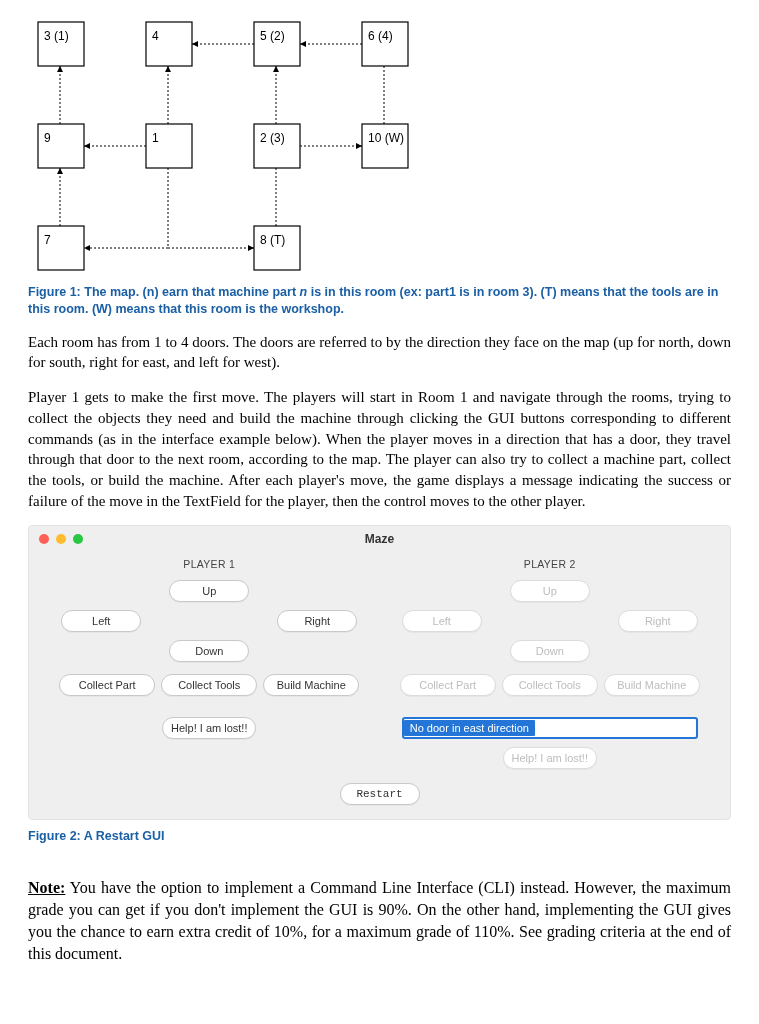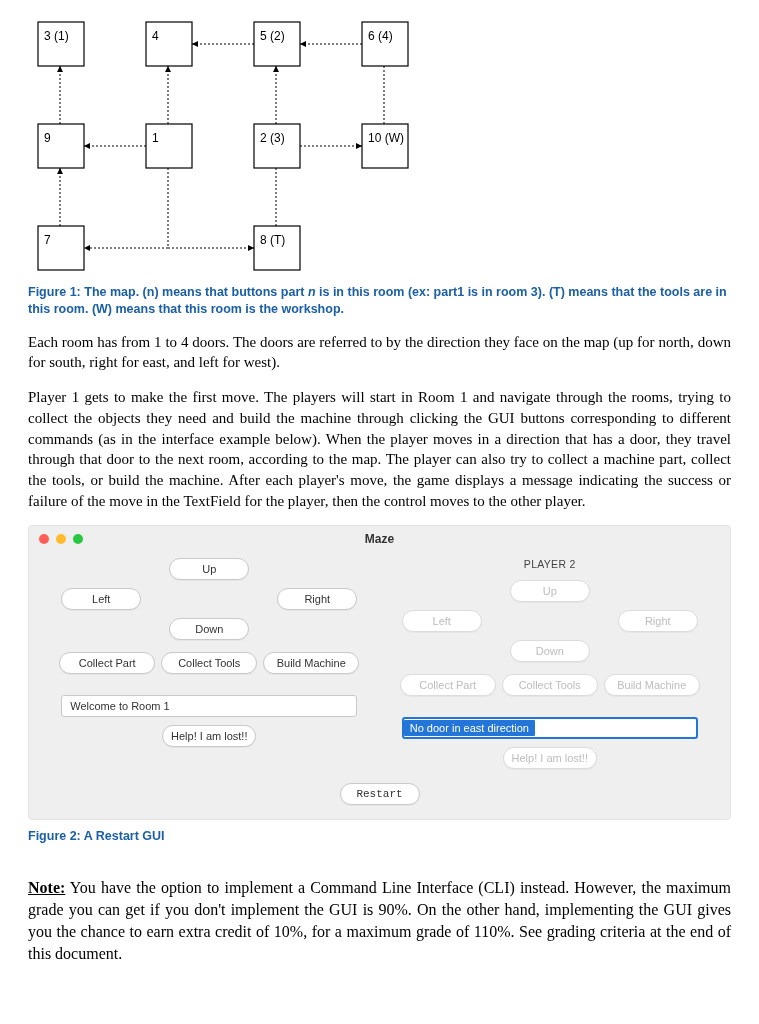--- a/index.html
+++ b/index.html
@@ -207,51 +207,51 @@
     <line x1="140" y1="156" x2="140" y2="236"></line>
     <line x1="140" y1="236" x2="56" y2="236" marker-end="url(#arr)"></line>
 
     <line x1="248" y1="156" x2="248" y2="214"></line>
 
     <line x1="140" y1="236" x2="226" y2="236" marker-end="url(#arr)"></line>
   </g>
 </svg>
 
 <div class="fig-caption">
-  <span>Figure 1: The map. (n) means that buttons part </span><span class="italic">n</span><span> is in this room (ex: part1 is in room 3). (T) means that the tools are in this room. (W) means that this room is the workshop.</span>
+  <span>Figure 1: The map. (n) earn that machine part </span><span class="italic">n</span><span> is in this room (ex: part1 is in room 3). (T) means that the tools are in this room. (W) means that this room is the workshop.</span>
 </div>
 
 <p class="body">Each room has from 1 to 4 doors. The doors are referred to by the direction they face on the map (up for north, down for south, right for east, and left for west).</p>
 <p class="body">Player 1 gets to make the first move. The players will start in Room 1 and navigate through the rooms, trying to collect the objects they need and build the machine through clicking the GUI buttons corresponding to different commands (as in the interface example below). When the player moves in a direction that has a door, they travel through that door to the next room, according to the map. The player can also try to collect a machine part, collect the tools, or build the machine. After each player's move, the game displays a message indicating the success or failure of the move in the TextField for the player, then the control moves to the other player.</p>
 
 
 <div class="gui">
   <div class="gui-titlebar">
     <div class="traffic">
       <div class="tl r"></div>
       <div class="tl y"></div>
       <div class="tl g"></div>
     </div>
     <div class="gui-title">Maze</div>
   </div>
   <div class="panels">
 
     <div class="panel">
+      <div class="panel-label">PLAYER 1</div>
       <div class="dpad">
         <div class="btn c-up">Up</div>
         <div class="btn c-left">Left</div>
         <div class="btn c-right">Right</div>
         <div class="btn c-down">Down</div>
       </div>
       <div class="actions">
         <div class="btn wide">Collect Part</div>
         <div class="btn wide">Collect Tools</div>
         <div class="btn wide">Build Machine</div>
       </div>
-      <div class="textfield">Welcome to Room 1</div>
       <div class="help-row">
         <div class="btn">Help! I am lost!!</div>
       </div>
     </div>
 
     <div class="panel">
       <div class="panel-label">PLAYER 2</div>
       <div class="dpad">
         <div class="btn c-up disabled">Up</div>
         <div class="btn c-left disabled">Left</div>

